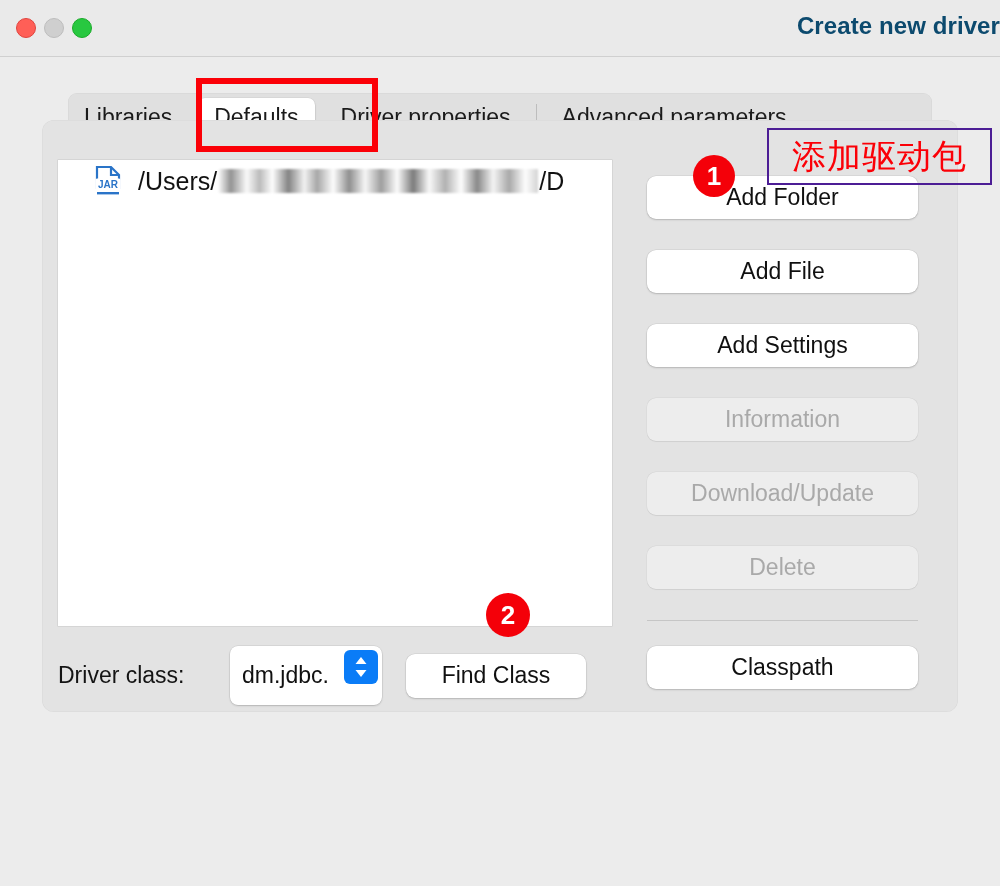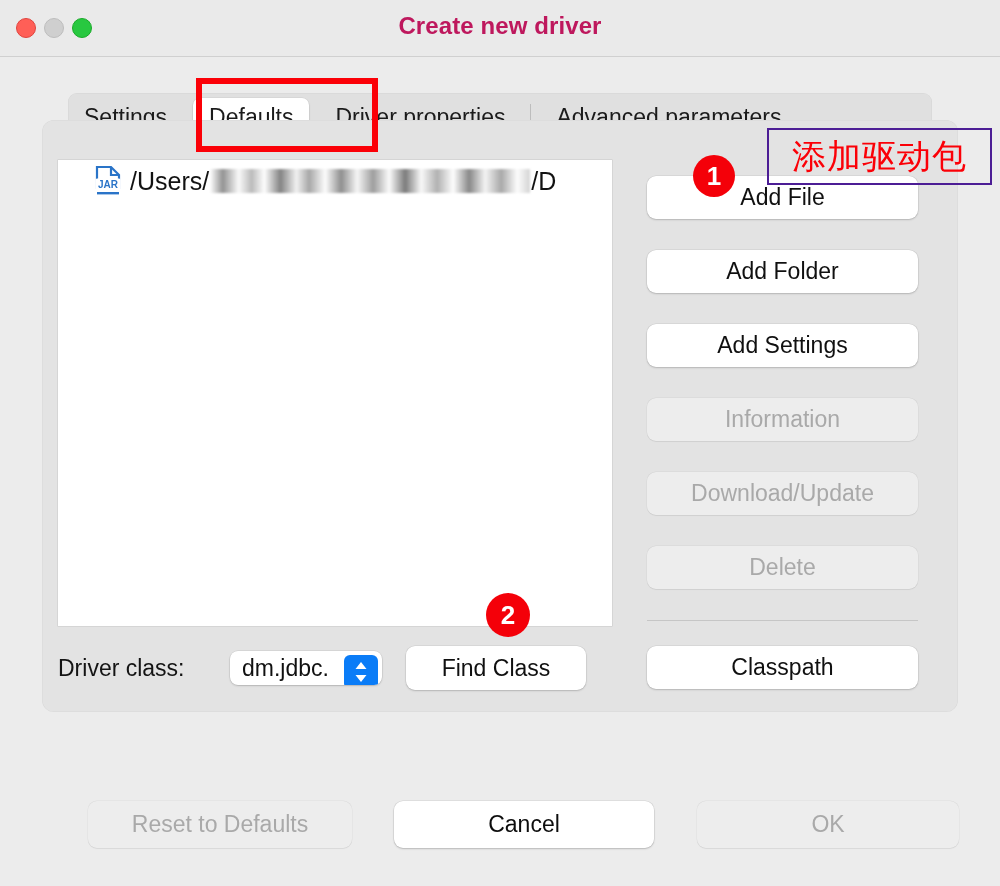--- a/index.html
+++ b/index.html
@@ -41,24 +41,24 @@
     border-radius: 50%;
     box-sizing: border-box;
   }
   .light.red    { background: #ff5f57; border: 1px solid #e0443e; }
   .light.yellow { background: #cfcfcf; border: 1px solid #bdbdbd; }
   .light.green  { background: #28c840; border: 1px solid #1aab29; }
   .title-text {
     position: absolute;
     left: 0; top: 12px;
     width: 1000px;
-    text-align: center;
+    text-align: right;
     font-size: 24px;
     font-weight: bold;
-    color: #be185d;
+    color: #0c4a6e;
     letter-spacing: 0.1px;
   }
   
   .tabbar {
     position: absolute;
     left: 68px; top: 93px;
     width: 864px;
     height: 48px;
     background: #e0e0e0;
     border-radius: 9px;
@@ -104,21 +104,21 @@
     height: 466px;
     background: #ffffff;
     box-shadow: 0 0 0 0.5px #c8c8c8;
     overflow: hidden;
   }
   .list-row {
     display: flex;
     align-items: center;
     height: 42px;
     padding-left: 36px;
-    gap: 8px;
+    gap: 16px;
     white-space: nowrap;
   }
   .jar-icon { flex: 0 0 auto; display: block; }
   .path-text {
     font-size: 25px;
     color: #121212;
     display: flex;
     align-items: center;
   }
   
@@ -168,21 +168,21 @@
     align-items: center;
   }
   .driver-label {
     font-size: 23px;
     color: #141414;
     width: 172px;
   }
   .combo {
     position: relative;
     width: 152px;
-    height: 34px;
+    height: 59px;
     background: #ffffff;
     border-radius: 8px;
     box-shadow: 0 1px 2px rgba(0,0,0,0.16), 0 0 0 0.5px rgba(0,0,0,0.10);
     display: flex;
     align-items: center;
     padding-left: 12px;
     box-sizing: border-box;
     overflow: hidden;
   }
   .combo-value {
@@ -325,21 +325,21 @@
   <div class="titlebar">
     <div class="traffic">
       <div class="light red"></div>
       <div class="light yellow"></div>
       <div class="light green"></div>
     </div>
     <div class="title-text">Create new driver</div>
   </div>
 
   <div class="tabbar">
-    <div class="tab">Settings</div>
+    <div class="tab">Libraries</div>
     <div class="tab-gap"></div>
     <div class="tab selected">Defaults</div>
     <div class="tab-gap"></div>
     <div class="tab">Driver properties</div>
     <div class="tab-sep"></div>
     <div class="tab">Advanced parameters</div>
   </div>
 
   <div class="content-panel"></div>
 
@@ -370,35 +370,30 @@
           </svg>
         <svg width="14" height="9" viewBox="0 0 14 9">
             <path d="M7 9 L1.5 2 L12.5 2 Z" fill="#ffffff"></path>
           </svg>
       </span>
     </div>
     <div class="find-class">Find Class</div>
   </div>
 
   <div class="side-buttons">
+    <div class="side-btn enabled">Add Folder</div>
     <div class="side-btn enabled">Add File</div>
-    <div class="side-btn enabled">Add Folder</div>
     <div class="side-btn enabled">Add Settings</div>
     <div class="side-btn disabled">Information</div>
     <div class="side-btn disabled">Download/Update</div>
     <div class="side-btn disabled">Delete</div>
     <div class="side-divider"></div>
     <div class="side-btn enabled">Classpath</div>
   </div>
 
-  <div class="bottom-bar">
-    <div id="btn-reset" class="btm-btn disabled">Reset to Defaults</div>
-    <div id="btn-cancel" class="btm-btn enabled">Cancel</div>
-    <div id="btn-ok" class="btm-btn disabled">OK</div>
-  </div>
 
   <div id="anno-tab-rect" class="anno-rect"></div>
   <div class="anno-text-box">
     <span class="anno-text">添加驱动包</span>
   </div>
   <div id="badge-1" class="badge">1</div>
   <div id="badge-2" class="badge">2</div>
 
 </div>
 

